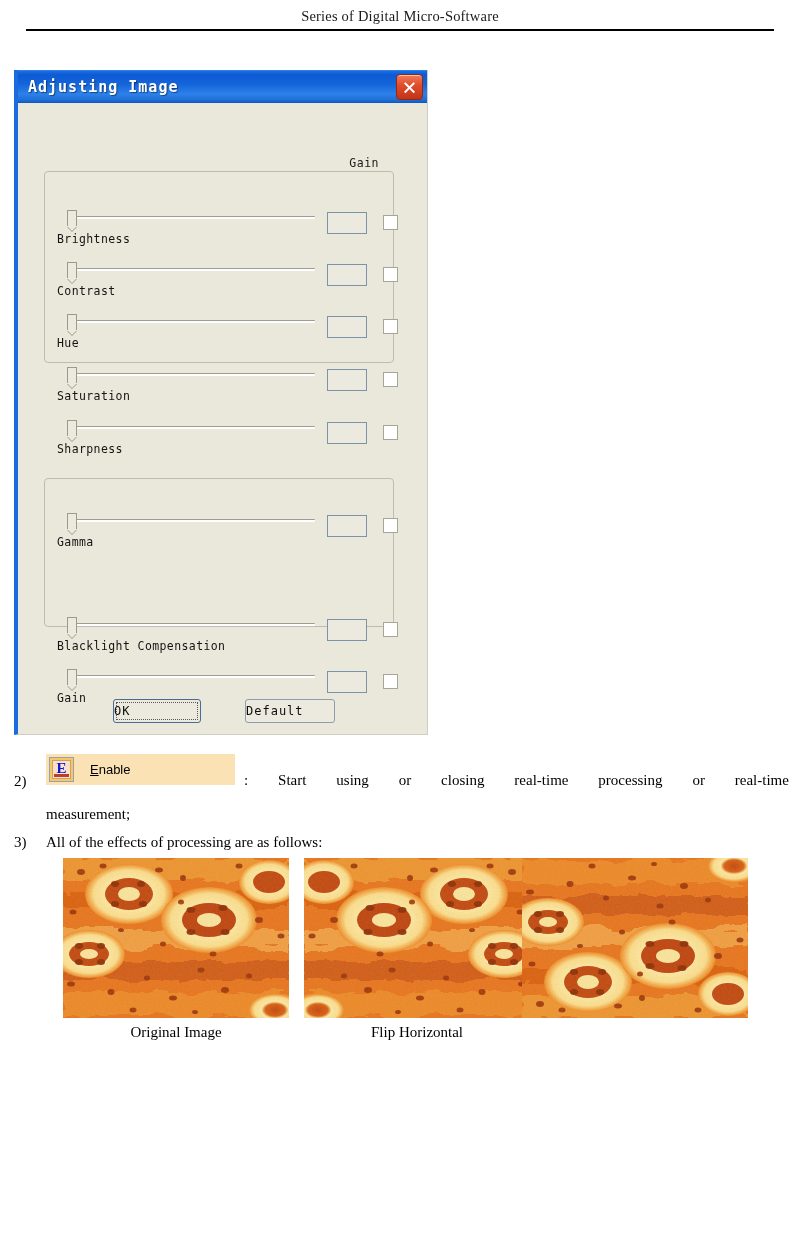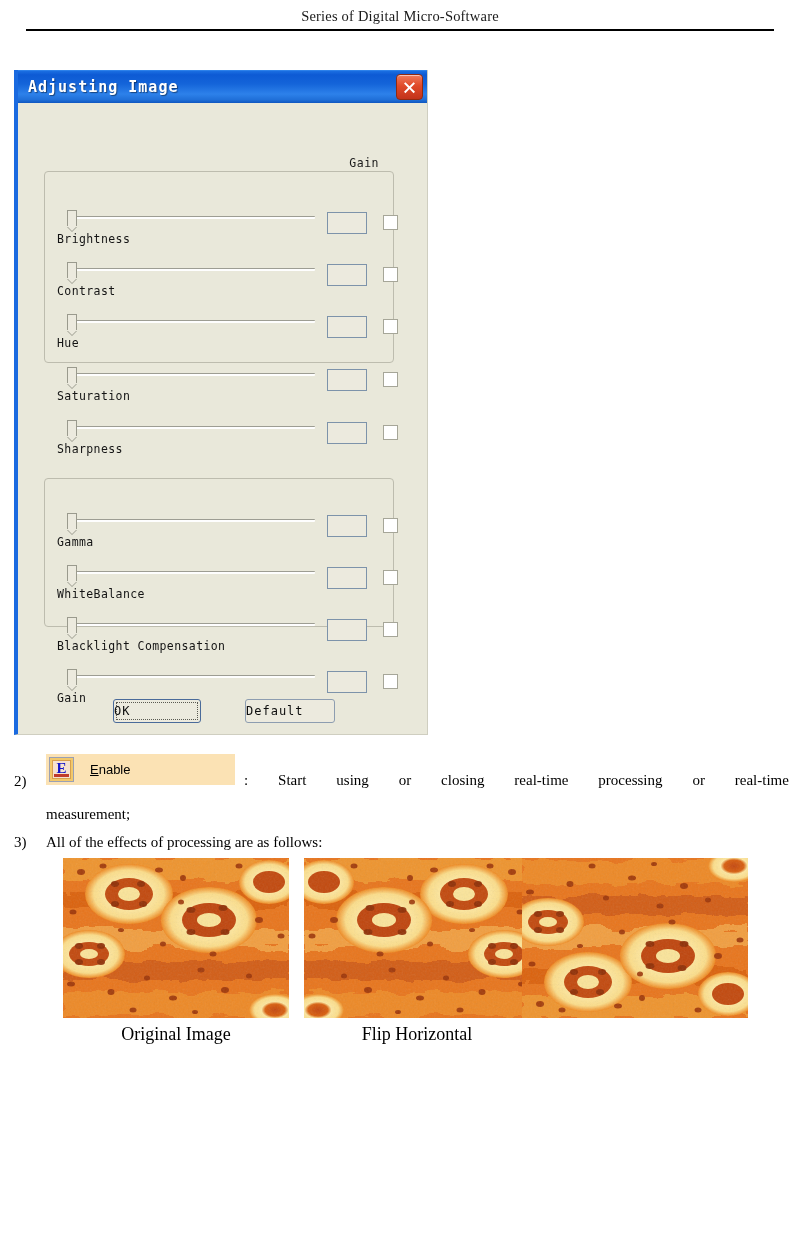--- a/index.html
+++ b/index.html
@@ -272,21 +272,21 @@
   .gal-row { position: relative; height: 196px; }
   .gal-cell { position: absolute; top: 0; }
   .gal-img {
     width: 226px; height: 160px;
     display: block;
     border: 0;
   }
   .gal-caption {
     text-align: center;
     font-family: "Liberation Serif", serif;
-    font-size: 18px;
+    font-size: 15px;
     color: #000;
     padding-top: 6px;
     width: 226px;
   }
   #cell-0 { left: 63px; }
   #cell-1 { left: 296px; padding-left: 8px; }
   #cell-2 { left: 522px; }
 
   svg.micro { display:block; }
 </style>
@@ -370,29 +370,20 @@
       <div class="slider-row" style="top:14px">
         <div class="slider-label">Gamma</div>
         <div class="track-wrap">
           <div class="track"></div>
           <div class="thumb"></div>
         </div>
         <div class="value-box"></div>
         <div class="auto-check"></div>
       </div>
 
-      <div class="slider-row" style="top:66px">
-        <div class="slider-label">WhiteBalance</div>
-        <div class="track-wrap">
-          <div class="track"></div>
-          <div class="thumb"></div>
-        </div>
-        <div class="value-box"></div>
-        <div class="auto-check"></div>
-      </div>
 
       <div class="slider-row" style="top:118px">
         <div class="slider-label">Blacklight Compensation</div>
         <div class="track-wrap">
           <div class="track"></div>
           <div class="thumb"></div>
         </div>
         <div class="value-box"></div>
         <div class="auto-check"></div>
       </div>

